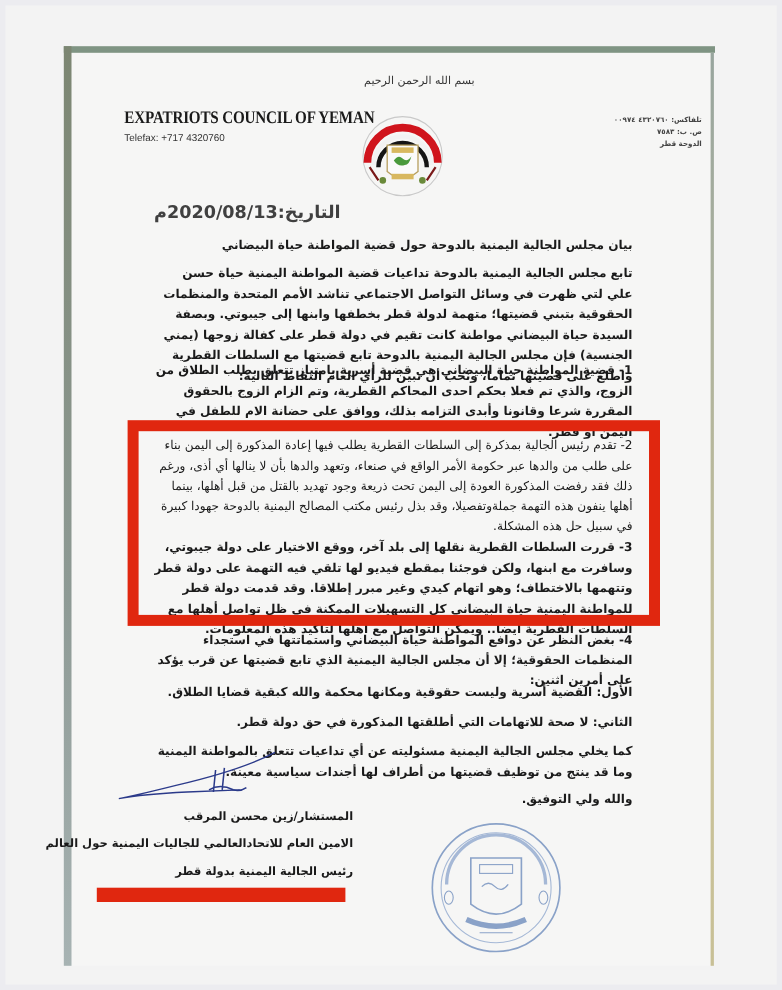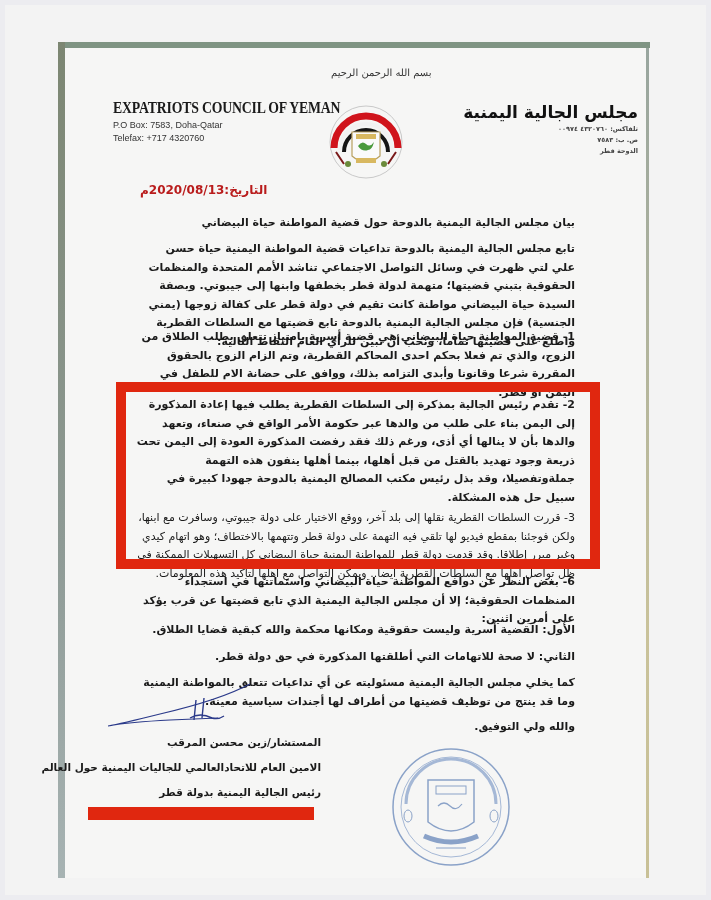--- a/index.html
+++ b/index.html
@@ -24,31 +24,31 @@
     .en-title { font-family: "Liberation Serif", serif; font-weight: bold; font-size: 16px; letter-spacing: -0.2px; color: #1a1a1a; transform: scaleX(0.86); transform-origin: left; white-space: nowrap; }
     .en-line { font-family: "Liberation Sans", sans-serif; font-size: 9px; color: #333; margin-top: 3px; white-space: nowrap; }
 
     .ar-head { position: absolute; right: 73px; top: 102px; direction: rtl; text-align: right; }
     .ar-title { font-family: "DejaVu Sans", sans-serif; font-weight: bold; font-size: 17px; color: #111; white-space: nowrap; }
     .ar-line { font-size: 6.5px; color: #444; margin-top: 3px; white-space: nowrap; font-weight: bold; }
 
     .basmala { position: absolute; left: 331px; top: 67px; font-family: "DejaVu Serif", serif; font-size: 10px; color: #333; direction: rtl; white-space: nowrap; }
     .logo { position: absolute; left: 326px; top: 100px; width: 80px; height: 80px; }
 
-    .date { position: absolute; left: 140px; top: 183px; direction: rtl; font-size: 12px; font-weight: bold; color: #b91c1c; white-space: nowrap; }
+    .date { position: absolute; left: 140px; top: 183px; direction: rtl; font-size: 16px; font-weight: bold; color: #404040; white-space: nowrap; }
 
     .body-text {
       position: absolute; left: 140px; width: 435px; direction: rtl; text-align: right;
       font-family: "DejaVu Sans", sans-serif; font-size: 11px; line-height: 18.5px; color: #1a1a1a;
     }
     .subject { top: 214px; font-weight: bold; }
     .p-intro { top: 240px; font-weight: bold; }
     .p1 { top: 328px; font-weight: bold; }
-    .p2 { top: 396px; font-weight: bold; width: 440px; left: 135px; }
-    .p3 { top: 489px; font-weight: normal; width: 440px; left: 135px; margin-top: 20px; }
+    .p2 { top: 396px; font-weight: normal; width: 440px; left: 135px; }
+    .p3 { top: 489px; font-weight: bold; width: 440px; left: 135px; }
     .p4 { top: 573px; font-weight: bold; }
     .p-first { top: 621px; font-weight: bold; }
     .p-second { top: 648px; font-weight: bold; }
     .p-closing { top: 674px; font-weight: bold; }
     .p-sign { top: 718px; font-weight: bold; }
 
     .red-box {
       position: absolute; left: 116px; top: 382px; width: 464px; height: 167px;
       border: 10px solid #e0270f; box-sizing: content-box;
     }
@@ -66,26 +66,24 @@
 <body>
 
 <div class="sheet"></div>
 <div class="paper"></div>
 <div class="frame-top"></div>
 <div class="frame-left"></div>
 <div class="frame-right"></div>
 
 <div class="en-head">
   <div class="en-title">EXPATRIOTS COUNCIL OF YEMAN</div>
-  <div class="en-line">P.O Box: 7583, Doha-Qatar</div>
   <div class="en-line">Telefax: +717  4320760</div>
 </div>
 
 <div class="ar-head">
-  <div class="ar-title">مجلس الجالية اليمنية</div>
   <div class="ar-line">تلفاكس: ٤٣٢٠٧٦٠ ٠٠٩٧٤</div>
   <div class="ar-line">ص. ب: ٧٥٨٣</div>
   <div class="ar-line">الدوحة قطر</div>
 </div>
 
 <div class="basmala">بسم الله الرحمن الرحيم</div>
 <div class="logo">
   <svg width="80" height="80" viewBox="0 0 80 80">
     <circle cx="40" cy="42" r="36" fill="none" stroke="#c9c9c9" stroke-width="1"></circle>
     <path d="M8 48 A32 32 0 0 1 72 48" fill="none" stroke="#d0141c" stroke-width="7"></path>
@@ -101,21 +99,21 @@
   </svg>
 </div>
 
 <div class="date">التاريخ:2020/08/13م</div>
 
 <div class="body-text subject">بيان مجلس الجالية اليمنية بالدوحة حول قضية المواطنة حياة البيضاني</div>
 <div class="body-text p-intro">تابع مجلس الجالية اليمنية بالدوحة تداعيات قضية المواطنة اليمنية حياة حسن علي لتي ظهرت في وسائل التواصل الاجتماعي تناشد الأمم المتحدة والمنظمات الحقوقية بتبني قضيتها؛ متهمة لدولة قطر بخطفها وابنها إلى جيبوتي. وبصفة السيدة حياة البيضاني مواطنة كانت تقيم في دولة قطر على كفالة زوجها (يمني الجنسية) فإن مجلس الجالية اليمنية بالدوحة تابع قضيتها مع السلطات القطرية واطلع على قضيتها تماما، ونحب أن نبين للرأي العام النقاط التالية:</div>
 <div class="body-text p1">1- قضية المواطنة حياة البيضاني هي قضية أسرية بامتياز تتعلق بطلب الطلاق من الزوج، والذي تم فعلا بحكم احدى المحاكم القطرية، وتم الزام الزوج بالحقوق المقررة شرعا وقانونا وأبدى التزامه بذلك، ووافق على حضانة الام للطفل في اليمن أو قطر.</div>
 <div class="body-text p2">2- تقدم رئيس الجالية بمذكرة إلى السلطات القطرية يطلب فيها إعادة المذكورة إلى اليمن بناء على طلب من والدها عبر حكومة الأمر الواقع في صنعاء، وتعهد والدها بأن لا ينالها أي أذى، ورغم ذلك فقد رفضت المذكورة العودة  إلى اليمن تحت ذريعة وجود تهديد بالقتل من قبل أهلها، بينما أهلها ينفون هذه التهمة جملةوتفصيلا، وقد بذل رئيس مكتب المصالح اليمنية بالدوحة جهودا كبيرة في سبيل حل هذه المشكلة.</div>
 <div class="body-text p3">3- قررت السلطات القطرية نقلها إلى بلد آخر، ووقع الاختيار على دولة جيبوتي، وسافرت مع ابنها، ولكن فوجئنا بمقطع فيديو لها تلقي فيه التهمة على دولة قطر وتتهمها بالاختطاف؛ وهو اتهام كيدي وغير مبرر إطلاقا. وقد قدمت دولة قطر للمواطنة اليمنية حياة البيضاني كل التسهيلات الممكنة في ظل تواصل أهلها مع السلطات القطرية أيضا.. ويمكن التواصل مع أهلها لتأكيد هذه المعلومات.</div>
-<div class="body-text p4">6- بغض النظر عن دوافع المواطنة حياة البيضاني واستماتتها في استجداء المنظمات الحقوقية؛ إلا أن مجلس الجالية اليمنية الذي تابع قضيتها عن قرب يؤكد على أمرين اثنين:</div>
+<div class="body-text p4">4- بغض النظر عن دوافع المواطنة حياة البيضاني واستماتتها في استجداء المنظمات الحقوقية؛ إلا أن مجلس الجالية اليمنية الذي تابع قضيتها عن قرب يؤكد على أمرين اثنين:</div>
 <div class="body-text p-first">الأول: القضية أسرية وليست حقوقية ومكانها محكمة والله كبقية قضايا الطلاق.</div>
 <div class="body-text p-second">الثاني: لا صحة للاتهامات التي أطلقتها  المذكورة في حق دولة قطر.</div>
 <div class="body-text p-closing">كما يخلي مجلس الجالية اليمنية مسئوليته عن أي تداعيات تتعلق بالمواطنة اليمنية وما قد ينتج من توظيف قضيتها من أطراف لها أجندات سياسية معينة.</div>
 <div class="body-text p-sign">والله ولي التوفيق.</div>
 
 <div class="red-box"></div>
 
 <div class="signature">
   <svg width="160" height="50" viewBox="0 0 160 50">
     <path d="M150 4 Q120 20 60 34 Q20 44 8 46 Q30 42 70 40 L118 38" fill="none" stroke="#2b3a8a" stroke-width="1.2"></path>

